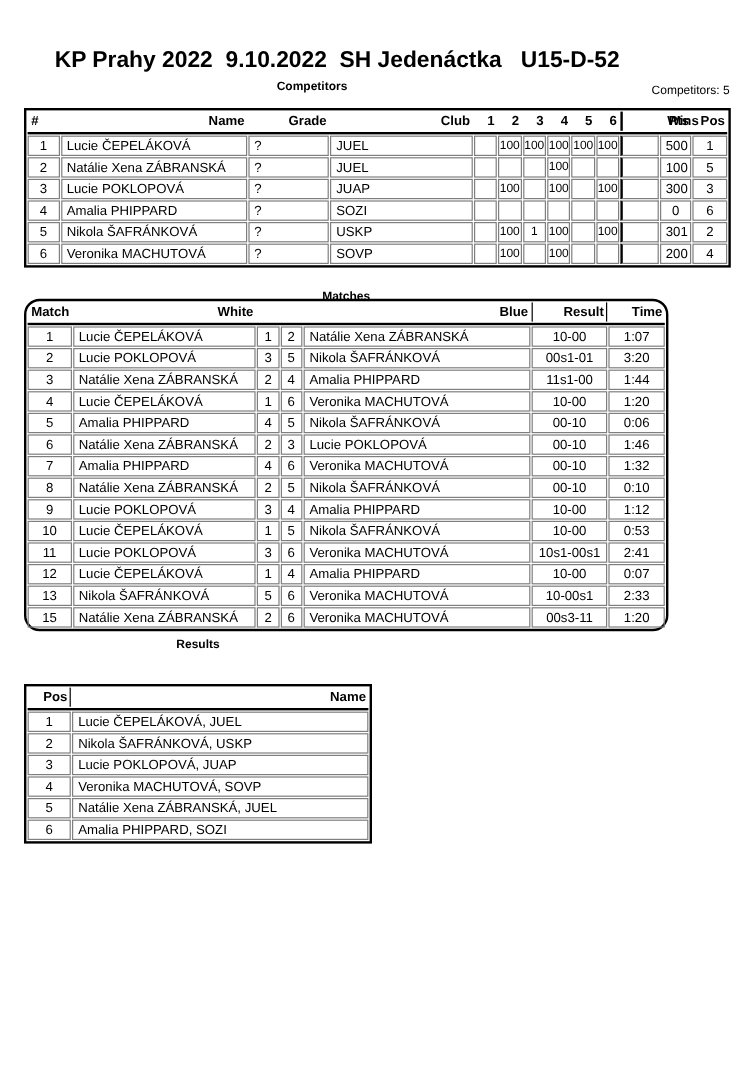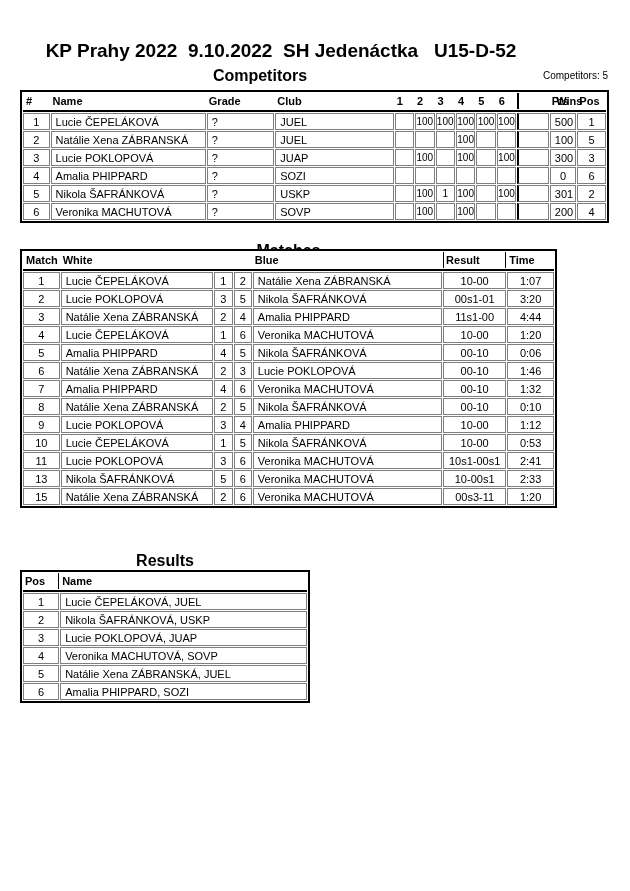--- a/index.html
+++ b/index.html
@@ -6,41 +6,41 @@
   body{
     width:630px;height:891px;background:#ffffff;color:#000;
     font-family:"Liberation Sans","DejaVu Sans",sans-serif;
     position:relative;overflow:hidden;
   }
   .abs{position:absolute;}
   #page-title{
     top:40px;left:20px;width:522px;text-align:center;
     font-size:19px;font-weight:bold;white-space:pre;
   }
-  .section-label{font-weight:bold;font-size:16px;text-align:center;}
+  .section-label{font-weight:bold;font-size:10px;text-align:center;}
   #competitors-label{top:67px;left:0;width:520px;}
   #competitors-count{top:70px;left:408px;width:200px;text-align:right;font-size:10px;}
   #matches-label{top:242px;left:20px;width:537px;}
-  #results-label{top:552px;left:20px;width:290px;}
+  #results-label{top:532px;left:20px;width:290px;}
 
   table{
     border-collapse:separate;border-spacing:1px;
     border:2px solid #000;table-layout:fixed;background:#fff;
   }
   #competitors-table{top:90px;left:20px;width:589px;}
-  #matches-table{top:249px;left:20px;width:537px;}
+  #matches-table{top:249px;left:20px;width:537px;border-radius:13px;}
   #results-table{top:570px;left:20px;width:290px;}
 
   td{
     border:1px solid #7f7f7f;font-size:11px;height:15px;
     padding:0 4px;overflow:hidden;white-space:nowrap;
   }
   th{
     border:0;font-size:11px;font-weight:bold;height:16px;
-    padding:0 2px;white-space:nowrap;overflow:visible;text-align:left;
+    padding:0 2px;white-space:nowrap;overflow:visible;text-align:right;
   }
   th.hl{text-align:left;padding-left:3px;}
   td.c{text-align:center;}
   td.l{text-align:left;}
   td.r{padding:0;font-size:10px;text-align:center;}
   .bl2{border-left:2px solid #000 !important;padding-left:37px;}
   th.bdr{border-left:1px solid #000;border-right:1px solid #000;}
   th.bdr-r{border-right:1px solid #000;}
   tr.rulerow td{border:0;background:#000;height:2px;padding:0;font-size:0;line-height:0;}
 </style>
@@ -236,21 +236,21 @@
         <td class="c">3:20</td>
       </tr>
 
       <tr>
         <td class="c">3</td>
         <td class="l">Natálie Xena ZÁBRANSKÁ</td>
         <td class="c">2</td>
         <td class="c">4</td>
         <td class="l">Amalia PHIPPARD</td>
         <td class="c">11s1-00</td>
-        <td class="c">4:44</td>
+        <td class="c">1:44</td>
       </tr>
 
       <tr>
         <td class="c">4</td>
         <td class="l">Lucie ČEPELÁKOVÁ</td>
         <td class="c">1</td>
         <td class="c">6</td>
         <td class="l">Veronika MACHUTOVÁ</td>
         <td class="c">10-00</td>
         <td class="c">1:20</td>
@@ -319,20 +319,29 @@
       <tr>
         <td class="c">11</td>
         <td class="l">Lucie POKLOPOVÁ</td>
         <td class="c">3</td>
         <td class="c">6</td>
         <td class="l">Veronika MACHUTOVÁ</td>
         <td class="c">10s1-00s1</td>
         <td class="c">2:41</td>
       </tr>
 
+      <tr>
+        <td class="c">12</td>
+        <td class="l">Lucie ČEPELÁKOVÁ</td>
+        <td class="c">1</td>
+        <td class="c">4</td>
+        <td class="l">Amalia PHIPPARD</td>
+        <td class="c">10-00</td>
+        <td class="c">0:07</td>
+      </tr>
 
       <tr>
         <td class="c">13</td>
         <td class="l">Nikola ŠAFRÁNKOVÁ</td>
         <td class="c">5</td>
         <td class="c">6</td>
         <td class="l">Veronika MACHUTOVÁ</td>
         <td class="c">10-00s1</td>
         <td class="c">2:33</td>
       </tr>

